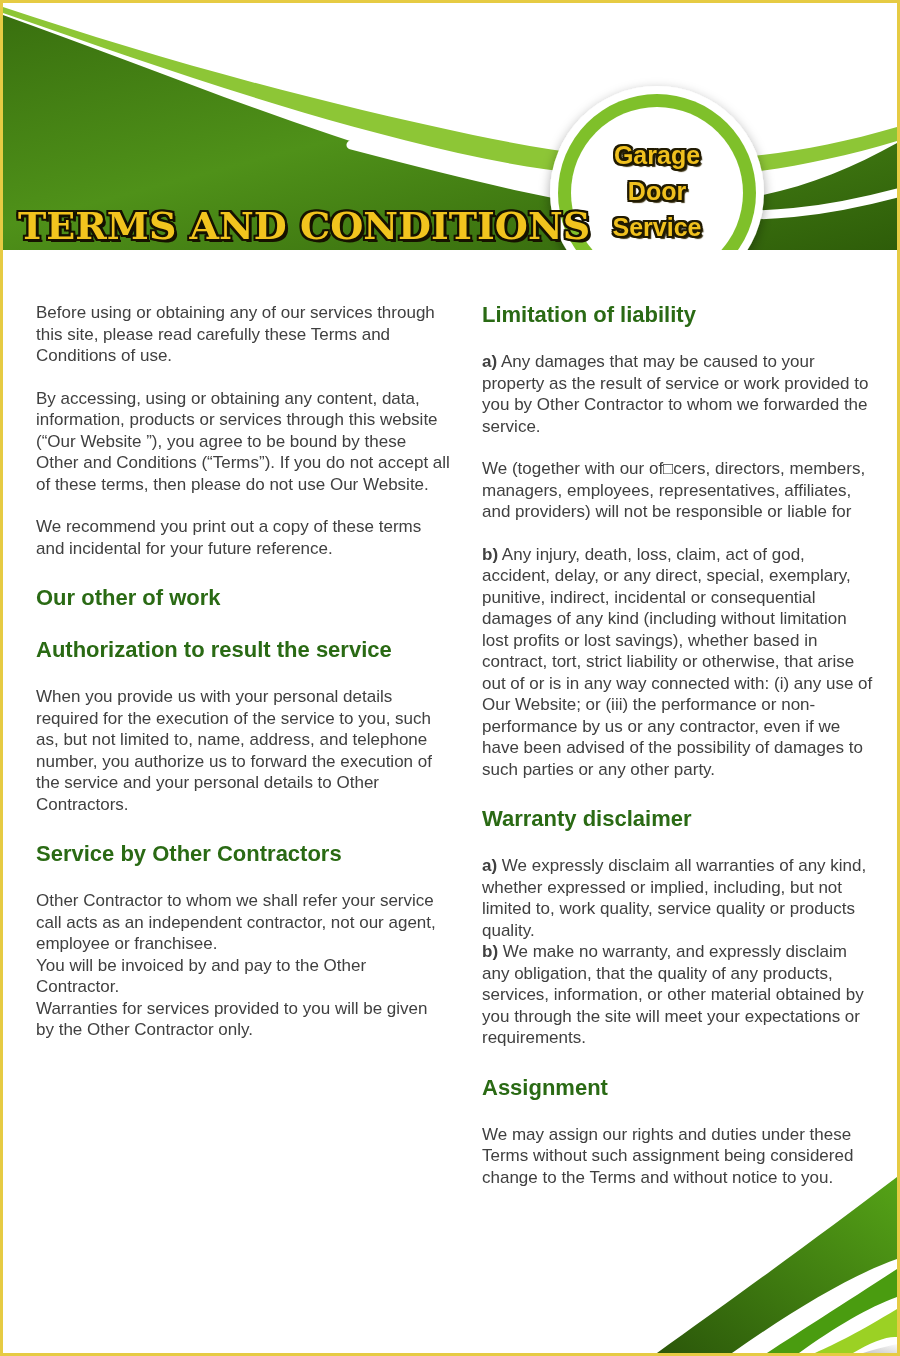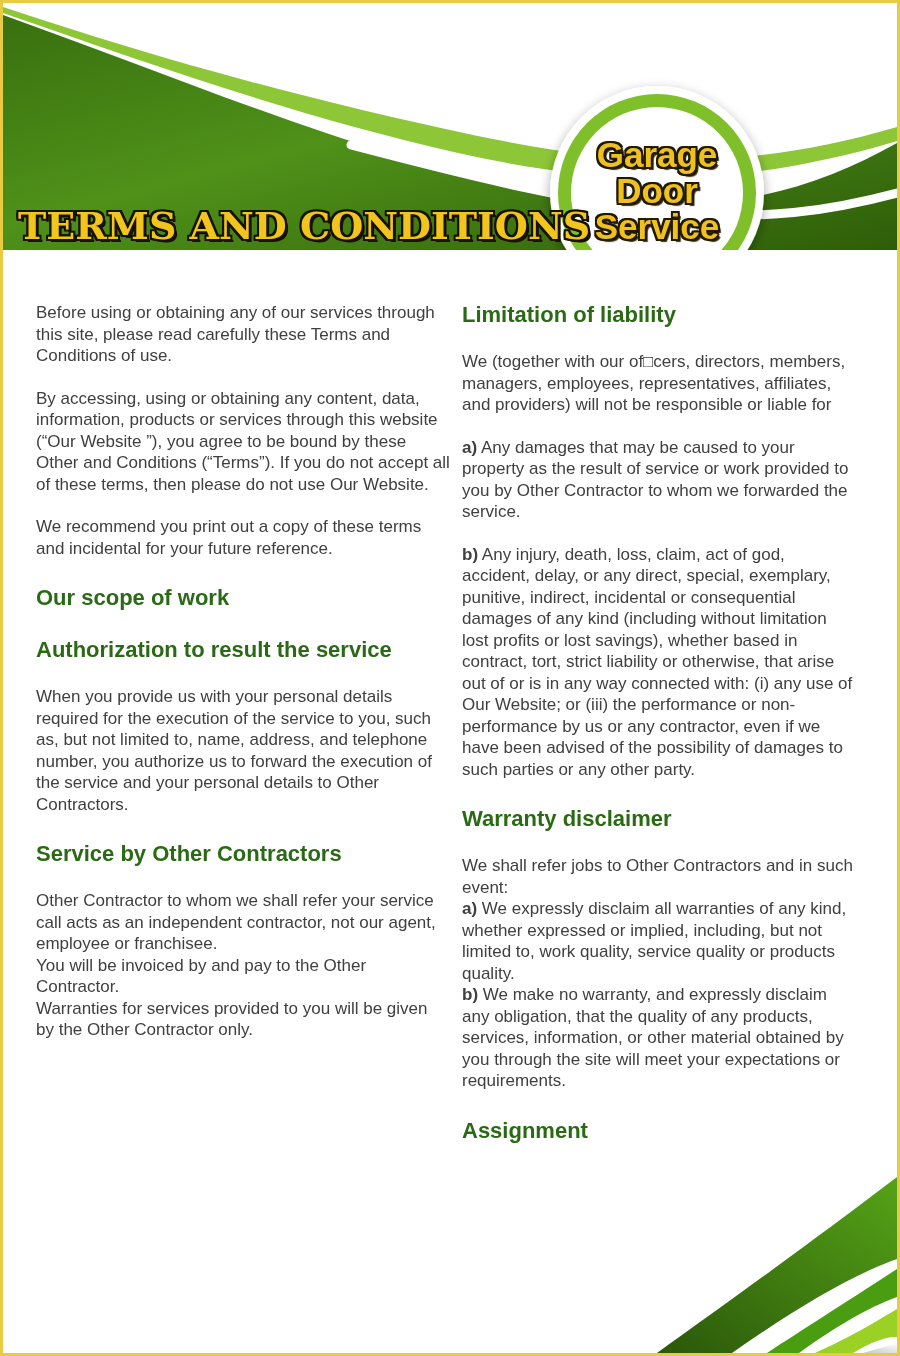--- a/index.html
+++ b/index.html
@@ -14,27 +14,27 @@
   .page-title {
     position: absolute; left: 15px; top: 203px;
     font-family: "DejaVu Serif", serif; font-weight: 800; font-size: 38px; line-height: 40px;
     color: #f2c41e; letter-spacing: 0px; white-space: nowrap;
     text-shadow: -2px -2px 0 #161200, 0 -2px 0 #161200, 2px -2px 0 #161200,
                  -2px 0 0 #161200, 2px 0 0 #161200,
                  -2px 2px 0 #161200, 0 2px 0 #161200, 2px 2px 0 #161200, 3px 3px 0 #161200;
   }
   .badge-text {
     position: absolute; left: 563px; top: 134px; width: 182px; text-align: center;
-    font-weight: bold; font-size: 35px; line-height: 36px; color: #f0c01e; white-space: pre-line;
+    font-weight: bold; font-size: 25px; line-height: 36px; color: #f0c01e; white-space: pre-line;
     text-shadow: -2px -2px 0 #201a02, 0 -2px 0 #201a02, 2px -2px 0 #201a02,
                  -2px 0 0 #201a02, 2px 0 0 #201a02,
                  -2px 2px 0 #201a02, 0 2px 0 #201a02, 2px 2px 0 #201a02, 3px 3px 1px #3a3113;
   }
   
-  .content { display: flex; padding: 52px 0 0 33px; gap: 12px; position: relative; }
+  .content { display: flex; padding: 52px 0 0 33px; gap: 32px; position: relative; }
   .col-left  { width: 414px; }
   .col-right { width: 392px; }
   .body-p {
     margin: 0 0 21px 0; font-size: 17px; line-height: 21.5px; color: #404040;
     white-space: pre-line;
   }
   .body-p.tight { margin: 0; }
   .lead { font-weight: bold; }
   .section-h {
     margin: 26px 0 23px 0; font-size: 22px; line-height: 26px; font-weight: bold; color: #2a6a14;
@@ -86,43 +86,43 @@
     <div class="page-title">TERMS AND CONDITIONS</div>
   </div>
 
   <div class="content">
 
     <div class="col-left">
       <p class="body-p">Before using or obtaining any of our services through this site, please read carefully these Terms and Conditions of use.</p>
       <p class="body-p">By accessing, using or obtaining any content, data, information, products or services through this website (“Our Website ”), you agree to be bound by these Other and Conditions (“Terms”). If you do not accept all of these terms, then please do not use Our Website.</p>
       <p class="body-p">We recommend you print out a copy of these terms and incidental for your future reference.</p>
 
-      <h3 class="section-h">Our scope of work</h3>
+      <h3 class="section-h">Our other of work</h3>
 
       <h3 class="section-h">Authorization to result the service</h3>
       <p class="body-p">When you provide us with your personal details required for the execution of the service to you, such as, but not limited to, name, address, and telephone number, you authorize us to forward the execution of the service and your personal details to Other Contractors.</p>
 
       <h3 class="section-h">Service by Other Contractors</h3>
       <p class="body-p">Other Contractor to whom we shall refer your service call acts as an independent contractor, not our agent, employee or franchisee.
 You will be invoiced by and pay to the Other Contractor.
 Warranties for services provided to you will be given by the Other Contractor only.</p>
     </div>
 
     <div class="col-right">
       <h3 class="section-h first">Limitation of liability</h3>
+      <p class="body-p"><b class="lead">a)</b> <span>Any damages that may be caused to your property as the result of service or work provided to you by Other Contractor to whom we forwarded the service.</span></p>
       <p class="body-p">We (together with our of□cers, directors, members, managers, employees, representatives, affiliates, and providers) will not be responsible or liable for</p>
-      <p class="body-p"><b class="lead">a)</b> <span>Any damages that may be caused to your property as the result of service or work provided to you by Other Contractor to whom we forwarded the service.</span></p>
       <p class="body-p"><b class="lead">b)</b> <span>Any injury, death, loss, claim, act of god, accident, delay, or any direct, special, exemplary, punitive, indirect, incidental or consequential damages of any kind (including without limitation lost profits or lost savings), whether based in contract, tort, strict liability or otherwise, that arise out of or is in any way connected with: (i) any use of Our Website; or (iii) the performance or non-performance by us or any contractor, even if we have been advised of the possibility of damages to such parties or any other party.</span></p>
 
       <h3 class="section-h">Warranty disclaimer</h3>
-      <p class="body-p tight">We shall refer jobs to Other Contractors and in such event:</p>
       <p class="body-p tight"><b class="lead">a)</b> <span>We expressly disclaim all warranties of any kind, whether expressed or implied, including, but not limited to, work quality, service quality or products quality.</span></p>
       <p class="body-p"><b class="lead">b)</b> <span>We make no warranty, and expressly disclaim any obligation, that the quality of any products, services, information, or other material obtained by you through the site will meet your expectations or requirements.</span></p>
 
       <h3 class="section-h">Assignment</h3>
+      <p class="body-p">We may assign our rights and duties under these Terms without such assignment being considered change to the Terms and without notice to you.</p>
     </div>
   </div>
 
   <svg class="footer-swoosh" viewBox="0 0 320 230" aria-hidden="true">
     <defs>
       <linearGradient id="gd2" x1="0%" y1="100%" x2="100%" y2="0%">
         <stop offset="0" stop-color="#2b570a"></stop>
         <stop offset="1" stop-color="#55a317"></stop>
       </linearGradient>
       <linearGradient id="gg" x1="0%" y1="100%" x2="100%" y2="0%">

